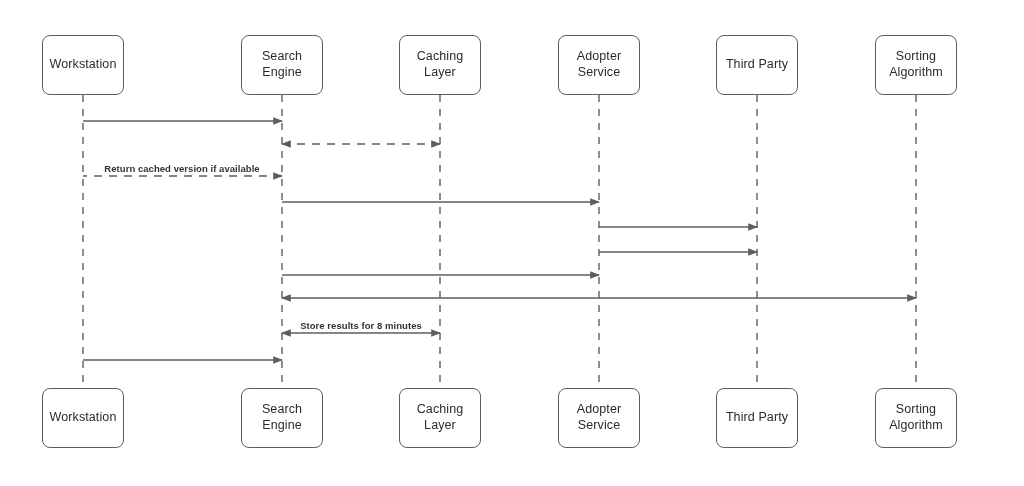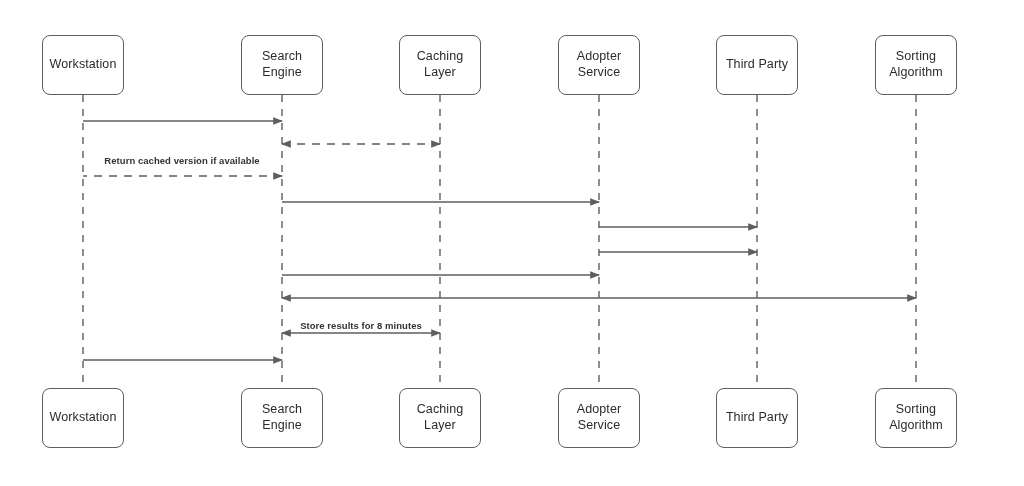--- a/index.html
+++ b/index.html
@@ -132,17 +132,17 @@
       <div class="actor-box" style="left: 716px; top: 388px; width: 82px; height: 60px;">
         <span class="actor-label">Third Party</span>
       </div>
       <div class="actor-box" style="left: 875px; top: 388px; width: 82px; height: 60px;">
         <span class="actor-label">Sorting
 Algorithm</span>
       </div>
     </div>
 
   <div id="labels-layer">
-      <div class="msg-label" style="left: 182px; top: 155px;">Return cached version if available</div>
+      <div class="msg-label" style="left: 182px; top: 163px;">Return cached version if available</div>
       <div class="msg-label" style="left: 361px; top: 320px;">Store results for 8 minutes</div>
     </div>
 
 </div>
 
 </body></html>

